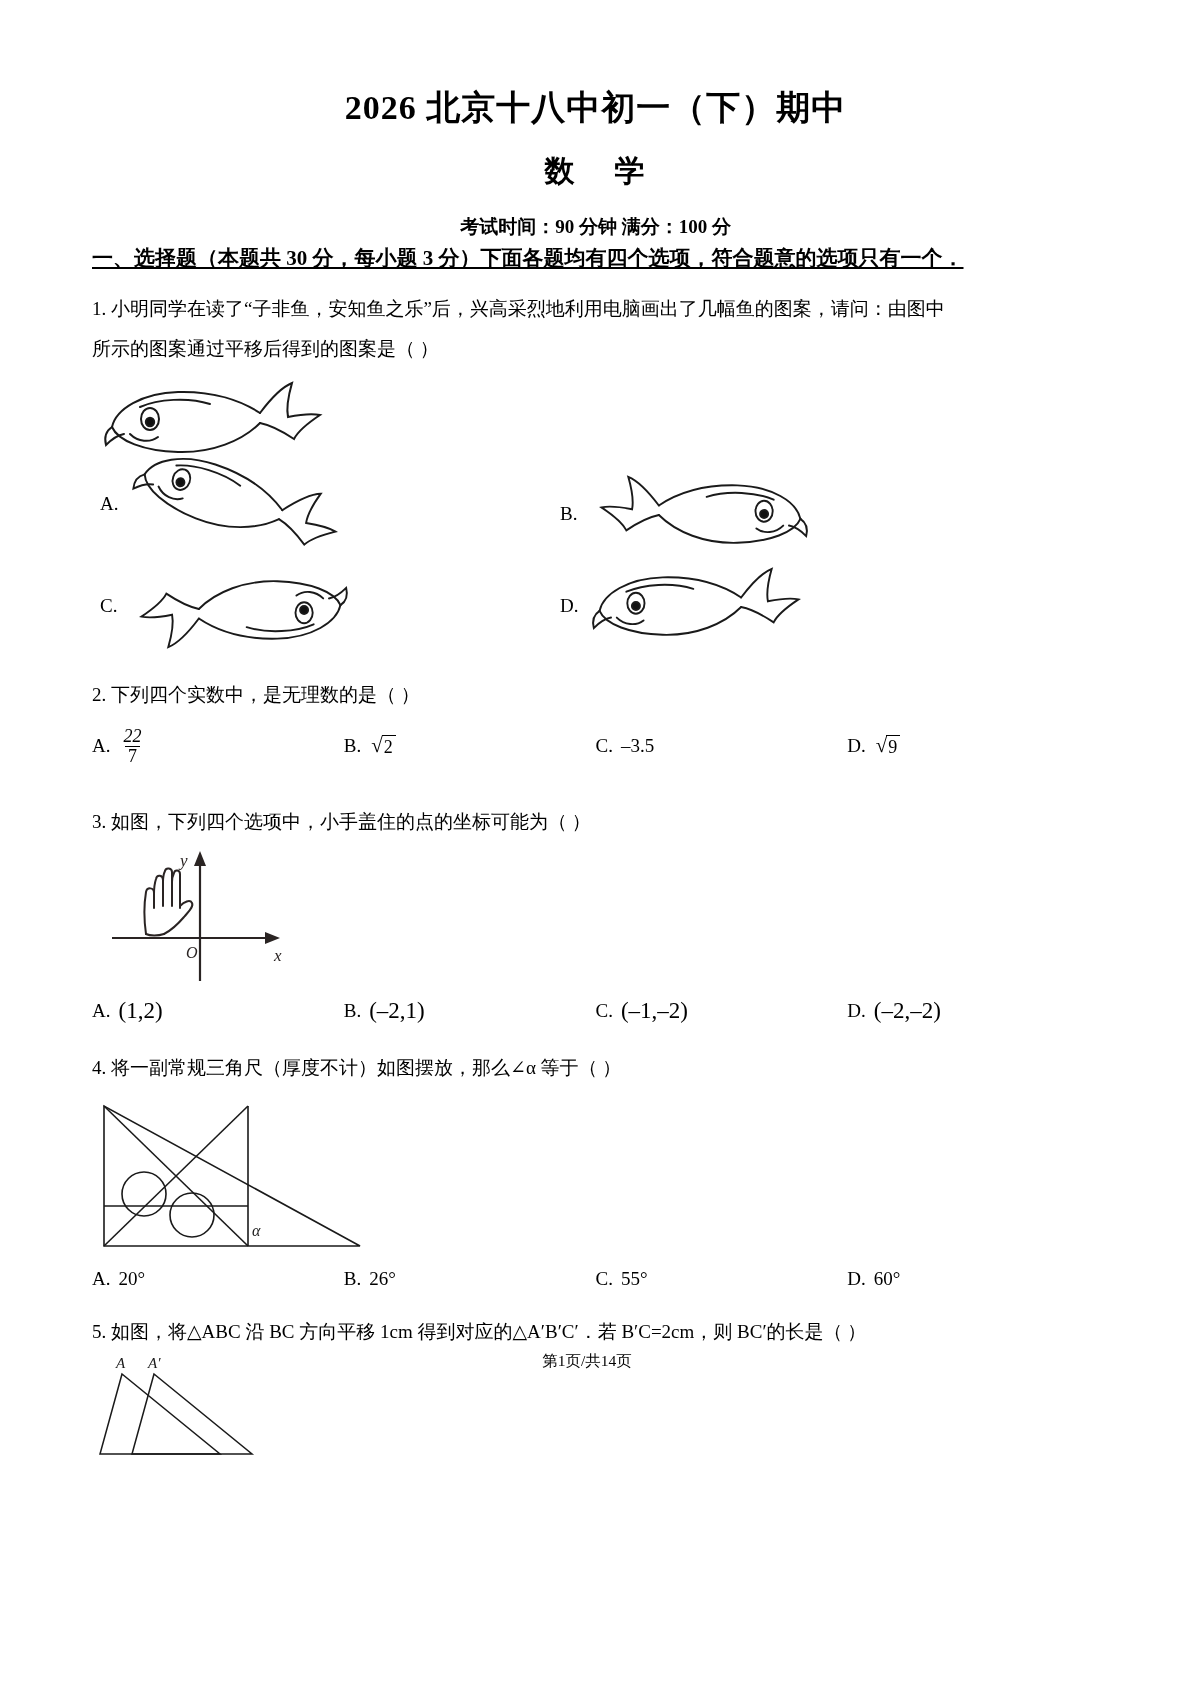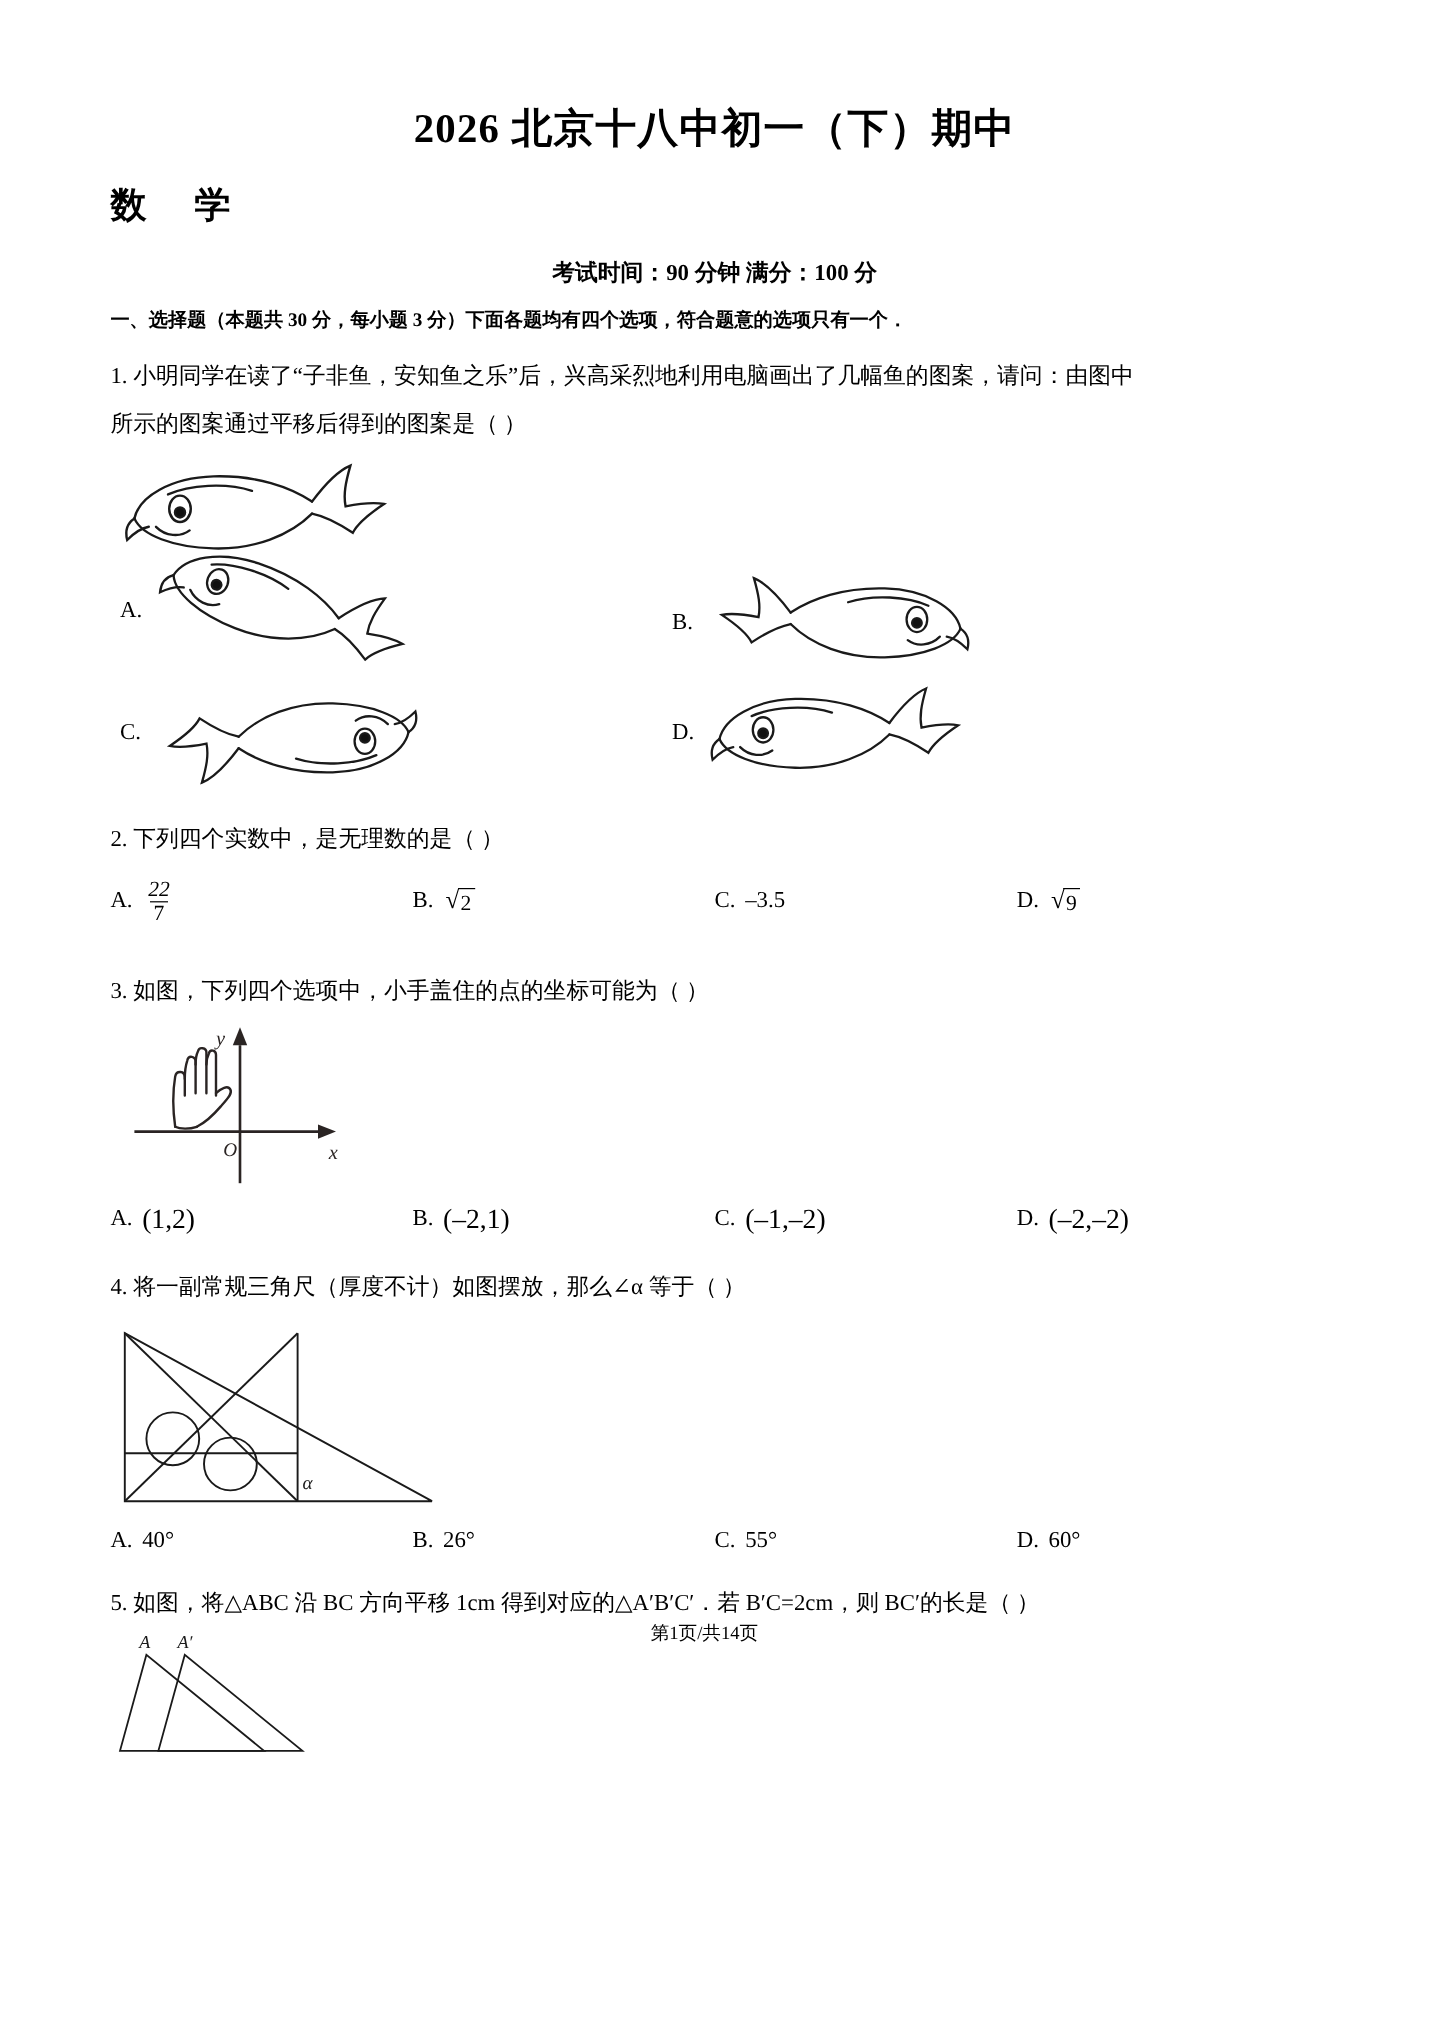--- a/index.html
+++ b/index.html
@@ -24,38 +24,39 @@
   }
   .doc-title {
     text-align: center;
     font-size: 34px;
     font-weight: bold;
     letter-spacing: 1px;
     margin-top: 88px;
     line-height: 1.2;
   }
   .doc-subject {
+    text-align: center;
     font-size: 30px;
     font-weight: bold;
     margin-top: 22px;
     letter-spacing: 2px;
   }
   .doc-subject .gap { display: inline-block; width: 38px; }
   .exam-info {
     text-align: center;
     font-size: 19px;
     font-weight: bold;
     margin-top: 22px;
   }
   .section-head {
-    font-size: 16px;
+    font-size: 21px;
     font-weight: bold;
     line-height: 1.75;
-    margin-top: 14px;
     text-align: justify;
+    text-decoration: underline;
   }
   .q-text {
     font-size: 19px;
     line-height: 1.9;
     margin-top: 14px;
     text-align: justify;
   }
   .opts-row {
     display: flex;
     font-size: 19px;
@@ -297,21 +298,21 @@
         <line x1="12" y1="112" x2="156" y2="112"></line>
         <circle cx="52" cy="100" r="22"></circle>
         <circle cx="100" cy="121" r="22"></circle>
       </g>
       <text x="160" y="142" font-size="16" font-style="italic" fill="#1a1a1a">α</text>
     </svg>
   </div>
   <div class="opts-row" style="margin-top:2px">
     <div>
       <span class="opt-label">A.</span>
-      <span>40°</span>
+      <span>20°</span>
     </div>
     <div>
       <span class="opt-label">B.</span>
       <span>26°</span>
     </div>
     <div>
       <span class="opt-label">C.</span>
       <span>55°</span>
     </div>
     <div>

